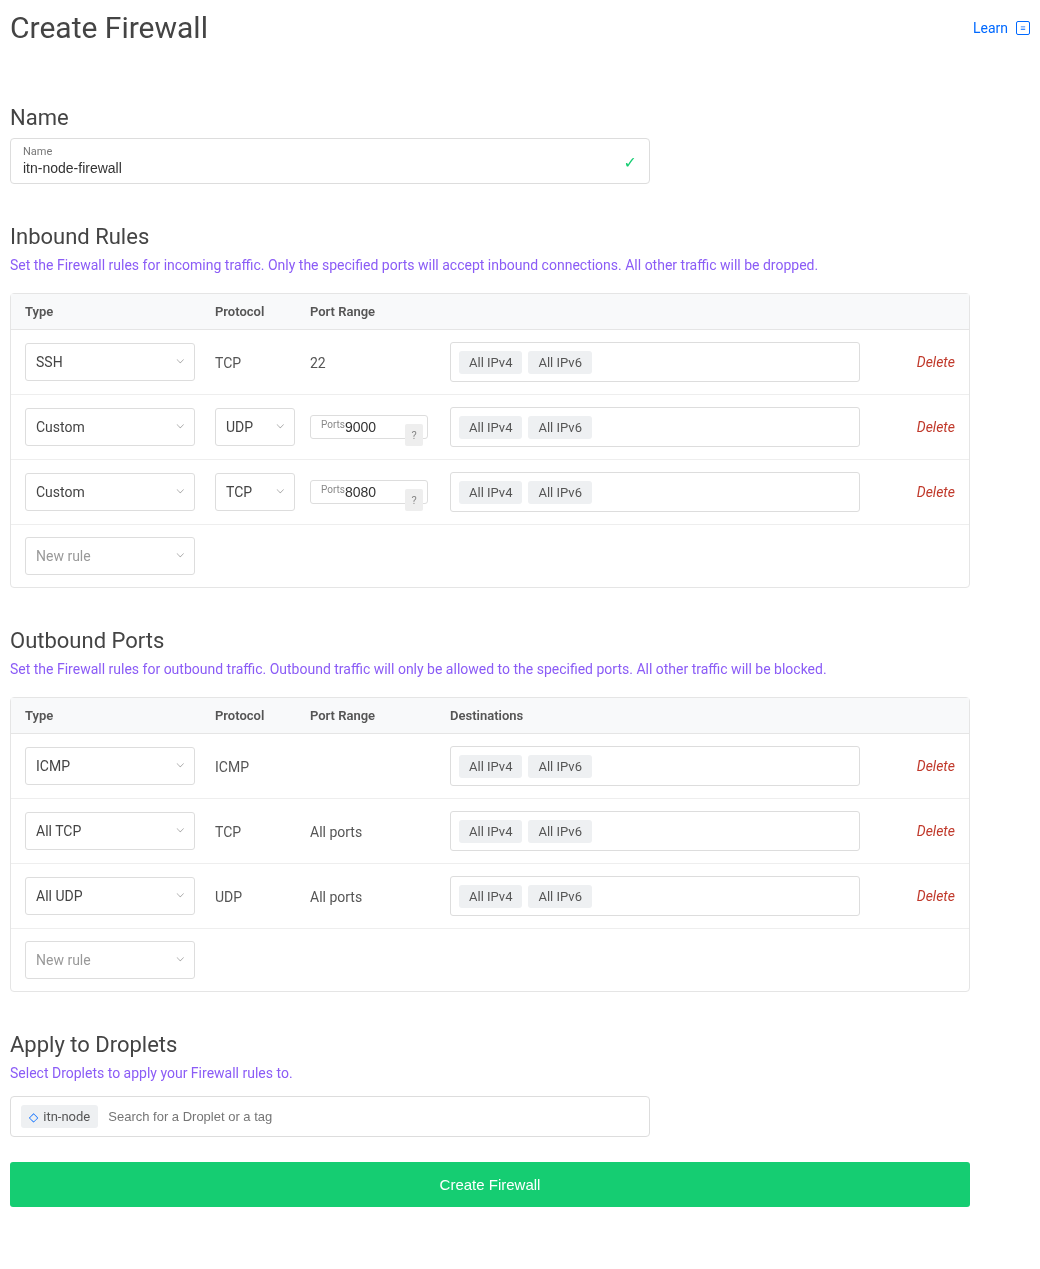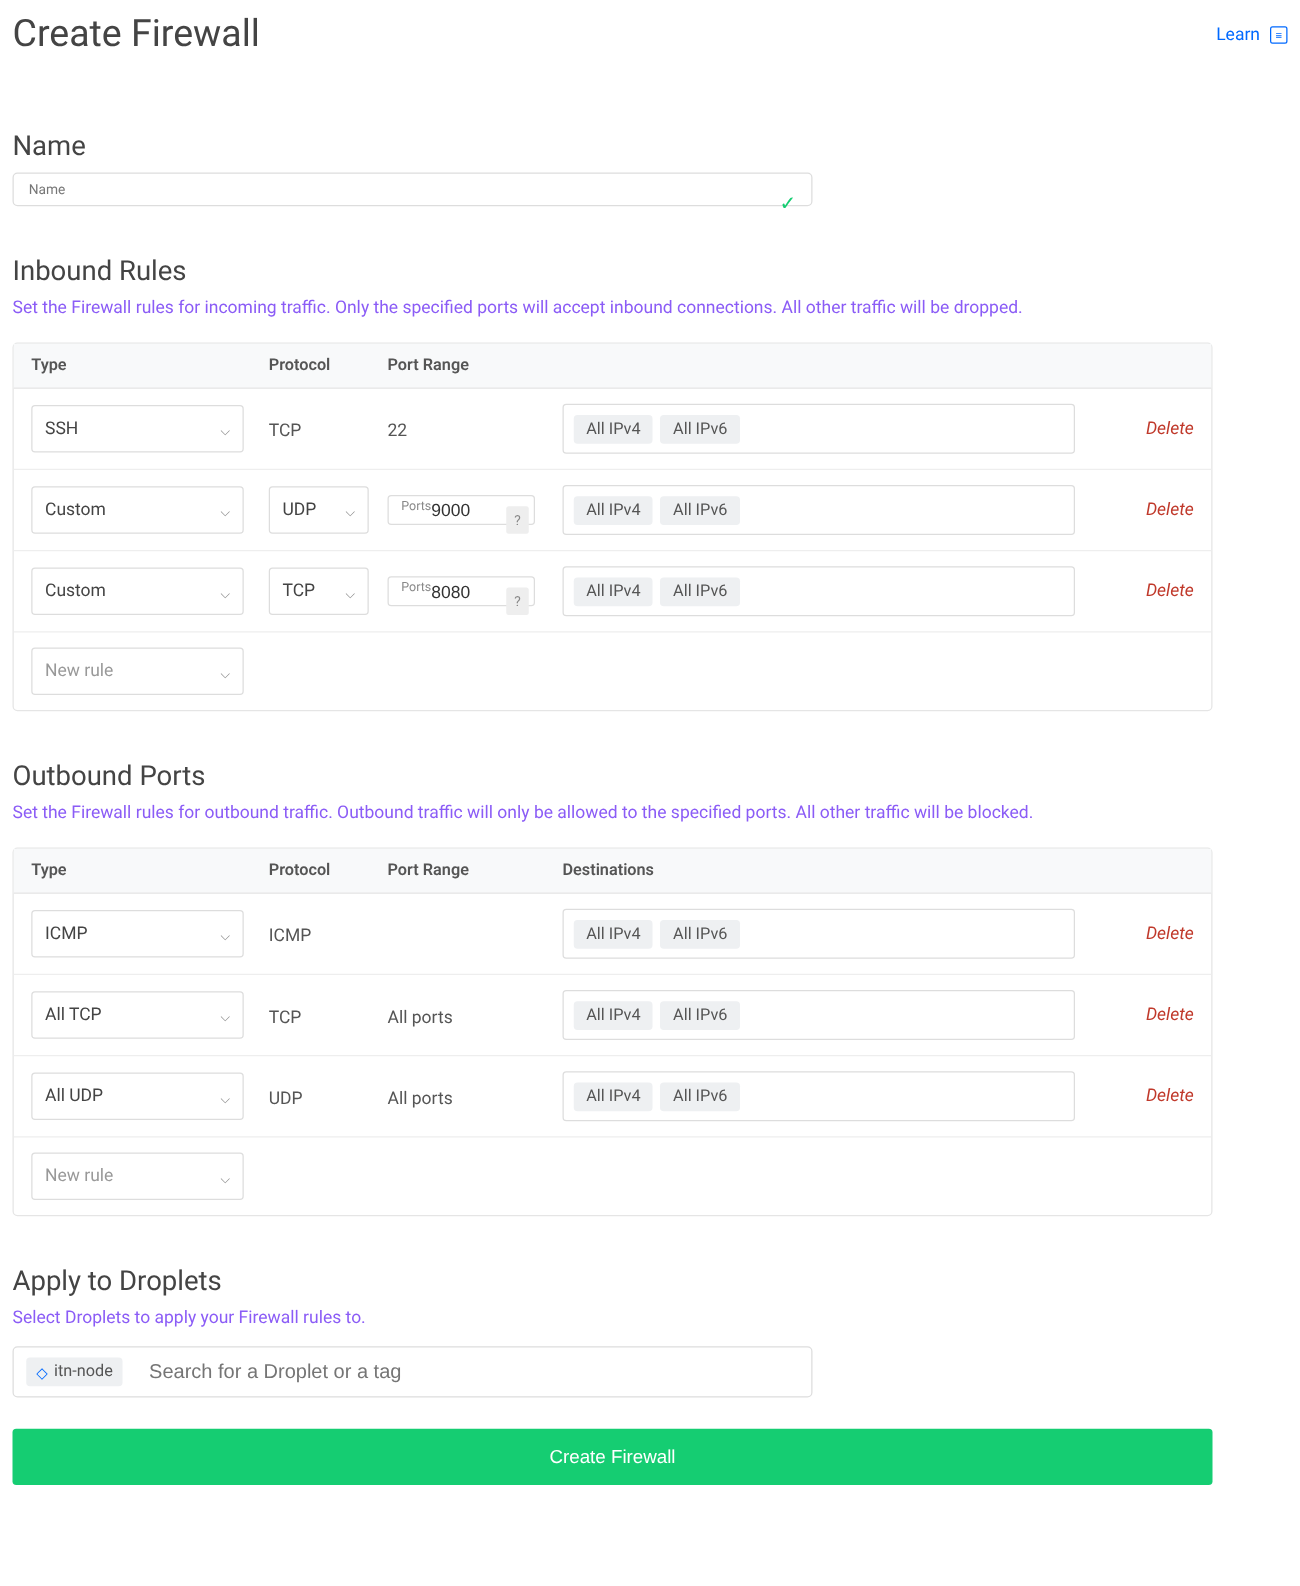--- a/index.html
+++ b/index.html
@@ -109,21 +109,21 @@
 }
 .rules-row:last-child { border-bottom: none; }
 .select-box {
   border: 1px solid #ddd;
   border-radius: 3px;
   padding: 10px 10px;
   font-size: 14px;
   width: 170px;
   display: flex;
   justify-content: space-between;
-  align-items: flex-end;
+  align-items: flex-start;
   background: #fff;
   cursor: pointer;
   color: #444;
 }
 .select-box.small { width: 80px; }
 .select-box.placeholder { color: #999; }
 .chev {
   font-size: 10px;
   color: #888;
 }
@@ -211,24 +211,23 @@
   align-items: center;
   gap: 5px;
 }
 .drop-icon {
   color: #0069ff;
   font-size: 12px;
 }
 .droplet-search {
   border: none;
   outline: none;
-  font-size: 16px;
+  font-size: 13px;
   color: #0c4a6e;
   flex: 1;
-  margin-left: 11px;
 }
 .create-btn {
   width: 960px;
   background: #15cd72;
   color: #fff;
   border: none;
   padding: 14px;
   font-size: 15px;
   border-radius: 3px;
   margin-top: 25px;
@@ -245,20 +244,21 @@
   <div class="learn-link">
     <span>Learn</span>
     <span class="learn-icon">≡</span>
   </div>
 </div>
 
 
 <h2>Name</h2>
 <div class="name-input-wrap">
   <span class="name-label">Name</span>
+  <input class="name-input" value="itn-node-firewall" style="">
   <span class="check-icon">✓</span>
 </div>
 
 
 <h2>Inbound Rules</h2>
 <p class="section-desc">Set the Firewall rules for incoming traffic. Only the specified ports will accept inbound connections. All other traffic will be dropped.</p>
 
 <div class="rules-table">
   <div class="rules-header">
     <div class="col-type">Type</div>

